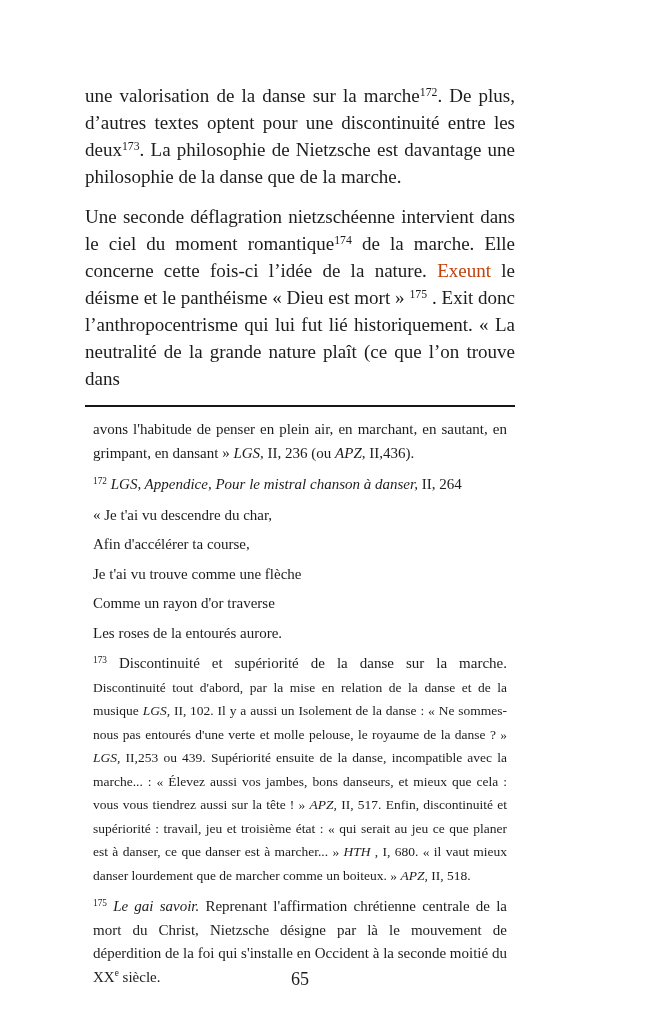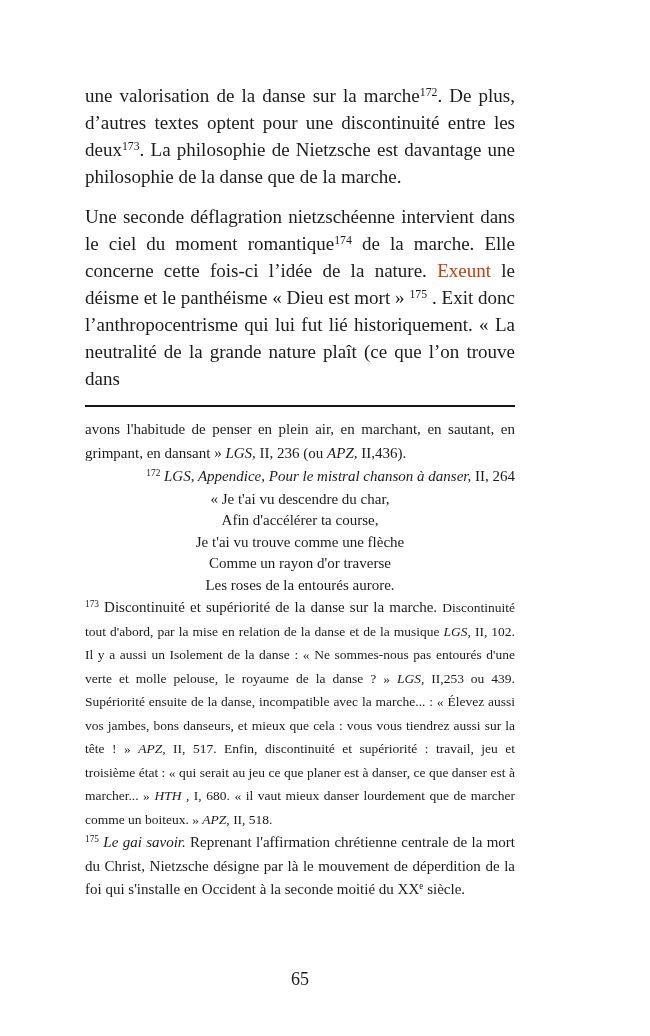--- a/index.html
+++ b/index.html
@@ -22,25 +22,25 @@
   .fn-separator {
     border:none;
     border-top:2px solid #161616;
     margin:10px 0 11px 0;
     width:100%;
   }
   .footnotes { }
   .fn {
     font-size:15px;
     line-height:23.5px;
-    margin:0;
+    margin:8px;
   }
   .fn-justify { text-align:justify; }
-  .fn-left { text-align:right; }
-  .poem-line { text-align:center; line-height:21.5px; }
+  .fn-left { text-align:left; }
+  .poem-line { text-align:left; line-height:21.5px; }
   .r-italic { font-style:italic; }
   .r-muted { color:#c2410c; }
   .r-small { font-size:13.5px; line-height:20.5px; }
   .r-sup {
     font-size:0.62em;
     position:relative;
     top:-0.55em;
     line-height:0;
   }
   .page-number {

